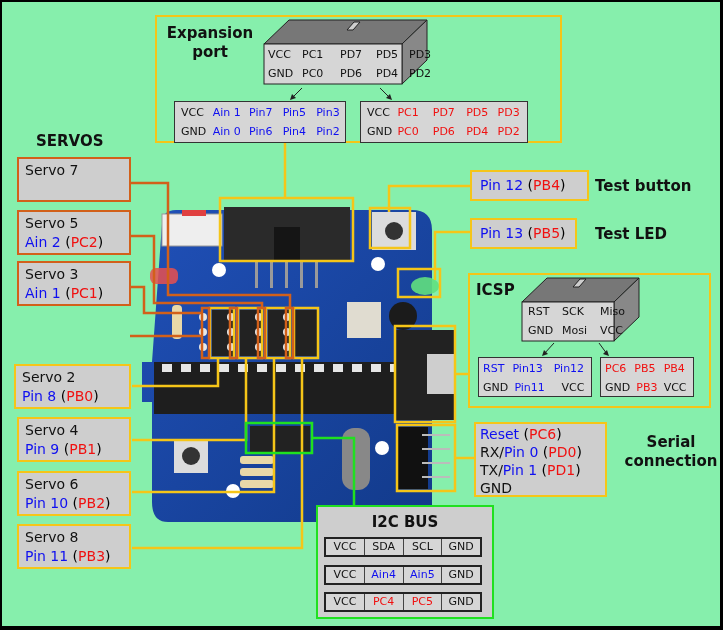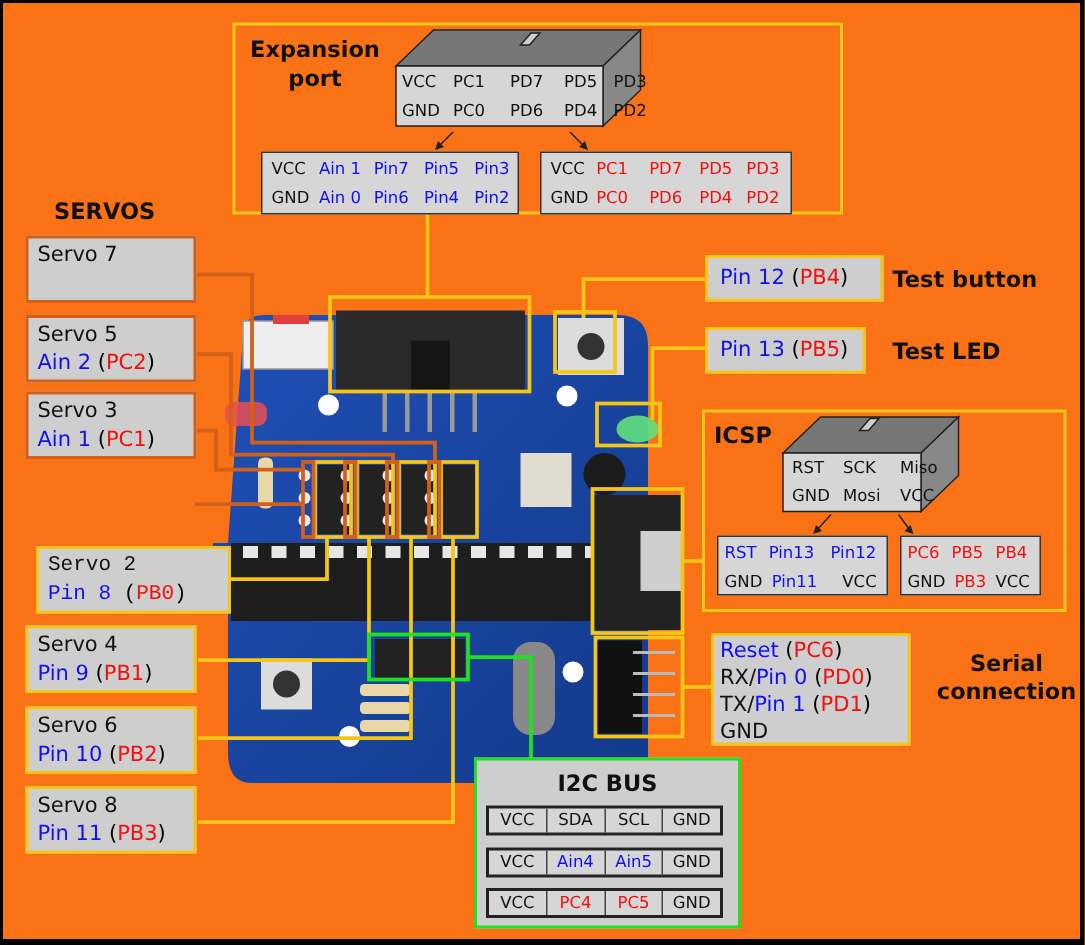--- a/index.html
+++ b/index.html
@@ -1,17 +1,17 @@
 <!DOCTYPE html>
 <html><head>
 <meta charset="utf-8">
 <style>
   html, body { margin: 0; padding: 0; }
   body { width: 723px; height: 630px; position: relative; overflow: hidden; background: #000; font-family: "DejaVu Sans", sans-serif; }
-  #canvas { position: absolute; left: 2px; top: 2px; width: 718px; height: 624px; background: #f97316; overflow: hidden; }
+  #canvas { position: absolute; left: 2px; top: 2px; width: 718px; height: 624px; background: #86efac; overflow: hidden; }
   .abs { position: absolute; }
   .blue { color: #0f0ff0; }
   .red { color: #f01010; }
   .blk { color: #111; }
   .title { font-weight: bold; color: #111; font-size: 15px; }
   .orange-box { position: absolute; border: 2px solid #d2601a; box-sizing: border-box; background: #cecece; padding: 2px 0 0 6px; font-size: 14px; line-height: 19px; }
   .yellow-box { position: absolute; border: 2px solid #f5c518; box-sizing: border-box; background: #cecece; font-size: 14px; line-height: 19px; }
   .green-box { position: absolute; border: 2px solid #20e020; box-sizing: border-box; background: #cecece; }
   .pinbox { position: absolute; border: 1px solid #333; background: #d6d6d6; box-sizing: border-box; font-size: 11px; line-height: 19px; }
   .pinrow { display: flex; white-space: nowrap; }
@@ -320,21 +320,21 @@
       <div class="blk">Servo 7</div>
     </div>
     <div class="orange-box" style="left: 15px; top: 208px; width: 114px; height: 45px;">
       <div class="blk">Servo 5</div>
       <div><span class="blue">Ain 2</span> (<span class="red">PC2</span>)</div>
     </div>
     <div class="orange-box" style="left: 15px; top: 259px; width: 114px; height: 45px;">
       <div class="blk">Servo 3</div>
       <div><span class="blue">Ain 1</span> (<span class="red">PC1</span>)</div>
     </div>
-    <div class="yellow-box" style="left: 22px; top: 362px; width: 130px; height: 45px; padding: 2px 0px 0px 6px; font-family: Liberation Mono, monospace;">
+    <div class="yellow-box" style="left: 12px; top: 362px; width: 117px; height: 45px; padding: 2px 0px 0px 6px;">
       <div class="blk">Servo 2</div>
       <div><span class="blue">Pin 8</span> (<span class="red">PB0</span>)</div>
     </div>
     <div class="yellow-box" style="left: 15px; top: 415px; width: 114px; height: 45px; padding: 2px 0px 0px 6px;">
       <div class="blk">Servo 4</div>
       <div><span class="blue">Pin 9</span> (<span class="red">PB1</span>)</div>
     </div>
     <div class="yellow-box" style="left: 15px; top: 469px; width: 114px; height: 45px; padding: 2px 0px 0px 6px;">
       <div class="blk">Servo 6</div>
       <div><span class="blue">Pin 10</span> (<span class="red">PB2</span>)</div>

